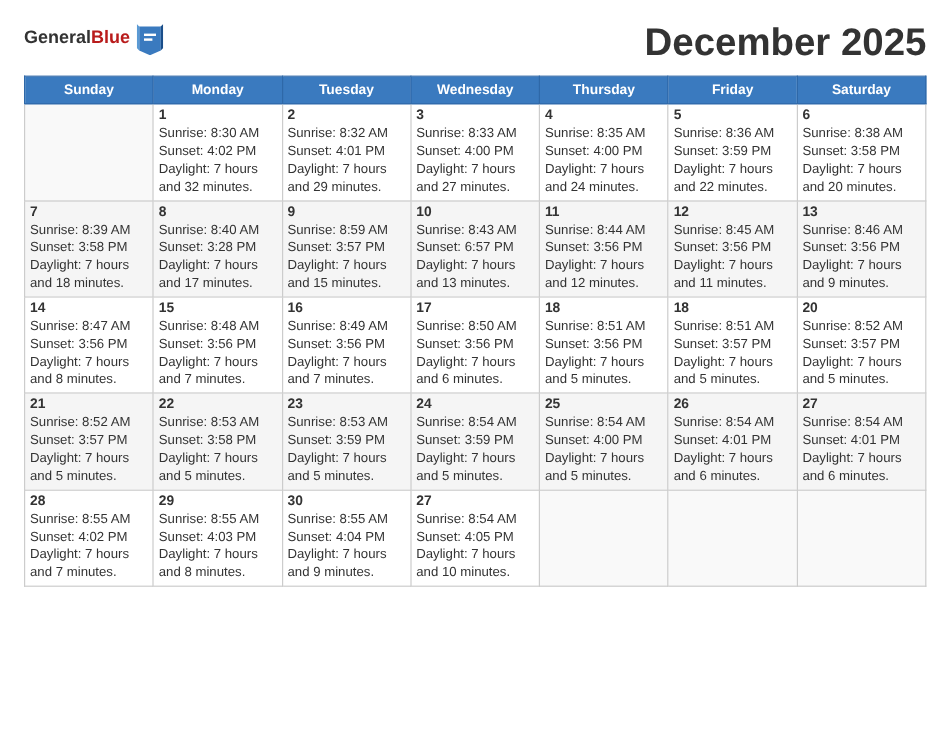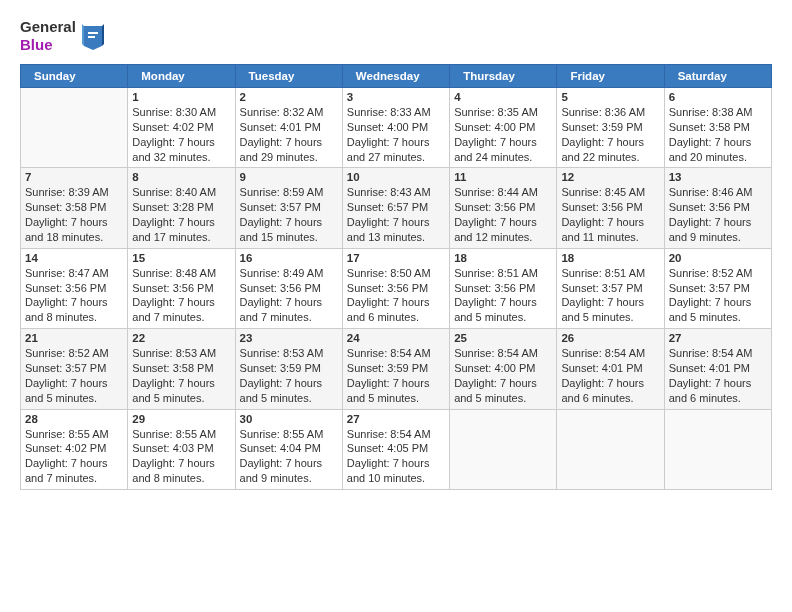--- a/index.html
+++ b/index.html
@@ -27,21 +27,21 @@
       align-items: center;
     }
     .logo-icon {
       width: 22px;
       height: 28px;
       margin-left: 2px;
       margin-right: 0;
     }
     .logo-block {
       display: flex;
-      flex-direction: column;
+      flex-direction: row;
       margin-right: 4px;
     }
     .title-block {
       text-align: right;
     }
     .month-title {
       font-size: 32px;
       font-weight: bold;
       color: #333;
       line-height: 1.1;
@@ -54,21 +54,21 @@
       width: 100%;
       border-collapse: collapse;
       border: 1px solid #ccc;
     }
     .calendar th {
       background-color: #3a7abf;
       color: #fff;
       font-size: 11.5px;
       font-weight: bold;
       padding: 5px 13px;
-      text-align: left;
+      text-align: center;
       border: 1px solid #2e68a8;
     }
     .calendar td {
       vertical-align: top;
       border: 1px solid #ccc;
       padding: 3px 4px;
       width: calc(100% / 7);
       background: #fff;
       min-height: 75px;
       height: 78px;
@@ -93,31 +93,32 @@
     }
   </style>
 </head>
 <body>
 
 <div class="page">
   <div class="header">
     <div class="logo">
       <div class="logo-block">
         <span style="font-size:15px;font-weight:bold;color:#333;line-height:1.2;">General</span>
-        <span style="font-size:15px;font-weight:bold;color:#a21caf;line-height:1.2;">Blue</span>
+        <span style="font-size:15px;font-weight:bold;color:#b91c1c;line-height:1.2;">Blue</span>
       </div>
       <svg class="logo-icon" viewBox="0 0 22 28" xmlns="http://www.w3.org/2000/svg">
         <polygon points="2,4 20,4 20,24 11,28 2,24" fill="#3a7abf"></polygon>
         <polygon points="20,4 22,2 22,22 20,24" fill="#1a4e8a"></polygon>
         <polygon points="2,4 0,2 0,22 2,24" fill="#5a9ad4"></polygon>
         <rect x="6" y="10" width="10" height="2" fill="white"></rect>
         <rect x="6" y="14" width="7" height="2" fill="white"></rect>
       </svg>
     </div>
     <div class="title-block">
+      <div class="month-title">December 2025</div>
     </div>
   </div>
 
   <table class="calendar">
     <thead>
       <tr>
       <th>Sunday</th>
           <th>Monday</th>
           <th>Tuesday</th>
           <th>Wednesday</th>

